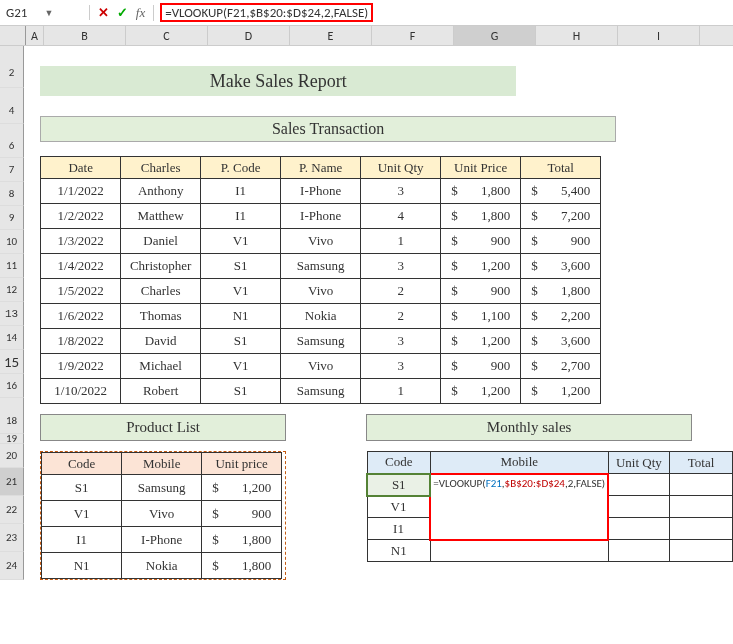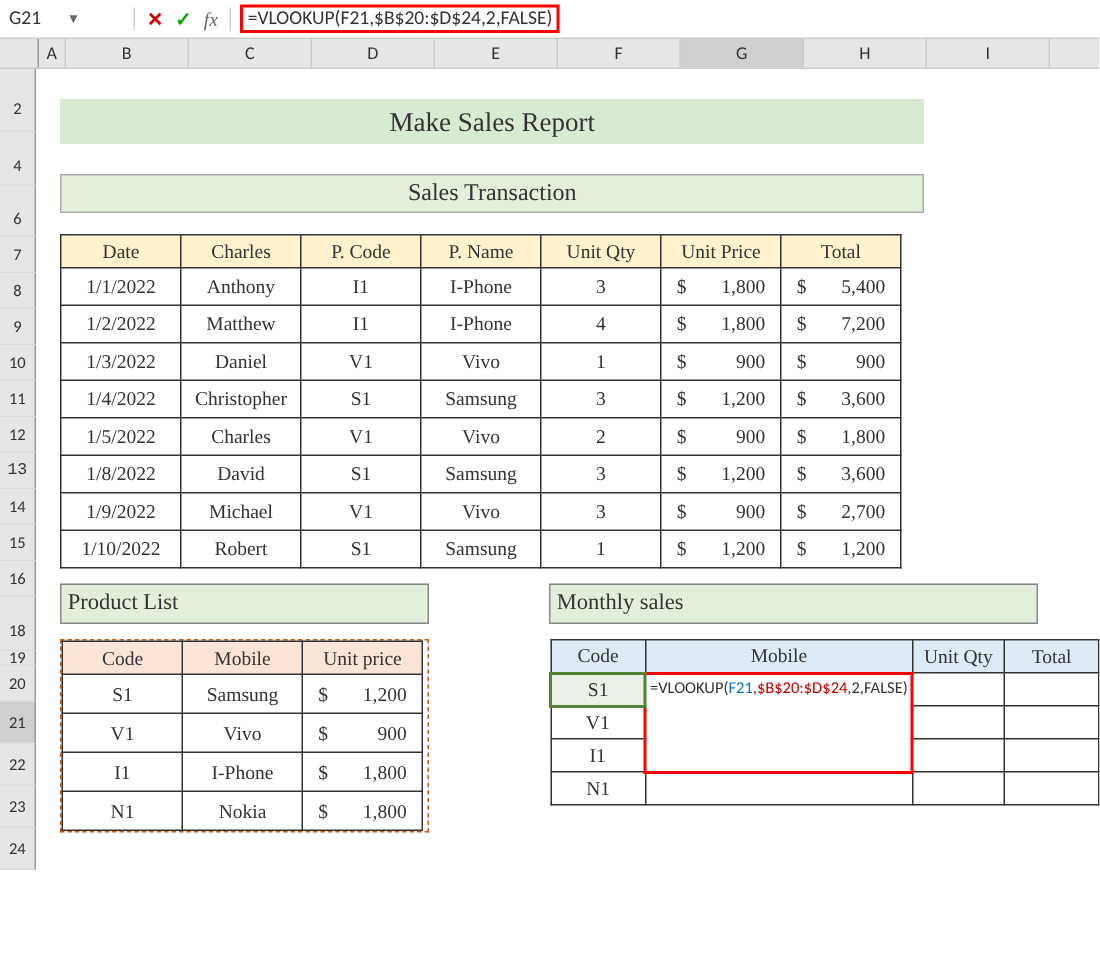--- a/index.html
+++ b/index.html
@@ -44,23 +44,23 @@
 .tbl-pink td { background: #fff; }
 
 
 .tbl-blue th { background: #deebf7; }
 
 .hl-blue { color: #0070c0; }
 .hl-red { color: #c00000; }
 
 .sheet-area { position: relative; padding-left: 18px; }
 
-.main-title-box { margin: 8px 0 4px -2px; background: #d9ead3; width: 576px; height: 30px; text-align: center; font-family: 'Times New Roman', serif; font-size: 18px; display: flex; align-items: center; justify-content: center; }
+.main-title-box { margin: 8px 0 4px -2px; background: #d9ead3; width: 476px; height: 30px; text-align: center; font-family: 'Times New Roman', serif; font-size: 18px; display: flex; align-items: center; justify-content: center; }
 .sub-title-box { margin: 6px 0 4px -2px; background: #e2efda; border: 1px solid #aaa; width: 576px; height: 26px; text-align: center; font-family: 'Times New Roman', serif; font-size: 16px; display: flex; align-items: center; justify-content: center; }
-.section-header { background: #e2efda; border: 1px solid #888; font-family: 'Times New Roman', serif; font-size: 15px; padding: 4px; margin-bottom: 6px; }
+.section-header { background: #e2efda; border: 1px solid #888; text-align: center; font-family: 'Times New Roman', serif; font-size: 15px; padding: 4px; margin-bottom: 6px; }
 
 .c-w { width: 80px; }
 </style>
 </head>
 <body>
 
 <div class="formula-bar">
   <div class="name-box">
     <span>G21</span>
     <span class="dropdown-btn">▼</span>
@@ -98,21 +98,21 @@
     <div style="height:10px;border-right:1px solid #999;background:#e6e6e6;"></div>
     <div style="height:24px;border-right:1px solid #999;border-bottom:1px solid #ddd;background:#e6e6e6;text-align:center;font-size:11px;display:flex;align-items:center;justify-content:center;">6</div>
     <div style="height:24px;border-right:1px solid #999;border-bottom:1px solid #ddd;background:#e6e6e6;text-align:center;font-size:11px;display:flex;align-items:center;justify-content:center;">7</div>
     <div style="height:24px;border-right:1px solid #999;border-bottom:1px solid #ddd;background:#e6e6e6;text-align:center;font-size:11px;display:flex;align-items:center;justify-content:center;">8</div>
     <div style="height:24px;border-right:1px solid #999;border-bottom:1px solid #ddd;background:#e6e6e6;text-align:center;font-size:11px;display:flex;align-items:center;justify-content:center;">9</div>
     <div style="height:24px;border-right:1px solid #999;border-bottom:1px solid #ddd;background:#e6e6e6;text-align:center;font-size:11px;display:flex;align-items:center;justify-content:center;">10</div>
     <div style="height:24px;border-right:1px solid #999;border-bottom:1px solid #ddd;background:#e6e6e6;text-align:center;font-size:11px;display:flex;align-items:center;justify-content:center;">11</div>
     <div style="height:24px;border-right:1px solid #999;border-bottom:1px solid #ddd;background:#e6e6e6;text-align:center;font-size:11px;display:flex;align-items:center;justify-content:center;">12</div>
     <div style="height:24px;border-right:1px solid #999;border-bottom:1px solid #ddd;background:#e6e6e6;text-align:center;font-size:11px;display:flex;align-items:center;justify-content:center;font-family:Liberation Mono, monospace;">13</div>
     <div style="height:24px;border-right:1px solid #999;border-bottom:1px solid #ddd;background:#e6e6e6;text-align:center;font-size:11px;display:flex;align-items:center;justify-content:center;">14</div>
-    <div style="height:24px;border-right:1px solid #999;border-bottom:1px solid #ddd;background:#e6e6e6;text-align:center;font-size:11px;display:flex;align-items:center;justify-content:center;">15</div>
+    <div style="height:24px;border-right:1px solid #999;border-bottom:1px solid #ddd;background:#e6e6e6;text-align:center;font-size:15px;display:flex;align-items:center;justify-content:center;">15</div>
     <div style="height:24px;border-right:1px solid #999;border-bottom:1px solid #ddd;background:#e6e6e6;text-align:center;font-size:11px;display:flex;align-items:center;justify-content:center;">16</div>
     <div style="height:10px;border-right:1px solid #999;background:#e6e6e6;"></div>
     <div style="height:26px;border-right:1px solid #999;border-bottom:1px solid #ddd;background:#e6e6e6;text-align:center;font-size:11px;display:flex;align-items:center;justify-content:center;">18</div>
     <div style="height:10px;border-right:1px solid #999;border-bottom:1px solid #ddd;background:#e6e6e6;text-align:center;font-size:11px;display:flex;align-items:center;justify-content:center;">19</div>
     <div style="height:24px;border-right:1px solid #999;border-bottom:1px solid #ddd;background:#e6e6e6;text-align:center;font-size:11px;display:flex;align-items:center;justify-content:center;">20</div>
     <div style="height:28px;border-right:1px solid #999;border-bottom:1px solid #ddd;background:#cfcfcf;text-align:center;font-size:11px;display:flex;align-items:center;justify-content:center;">21</div>
     <div style="height:28px;border-right:1px solid #999;border-bottom:1px solid #ddd;background:#e6e6e6;text-align:center;font-size:11px;display:flex;align-items:center;justify-content:center;">22</div>
     <div style="height:28px;border-right:1px solid #999;border-bottom:1px solid #ddd;background:#e6e6e6;text-align:center;font-size:11px;display:flex;align-items:center;justify-content:center;">23</div>
     <div style="height:28px;border-right:1px solid #999;border-bottom:1px solid #ddd;background:#e6e6e6;text-align:center;font-size:11px;display:flex;align-items:center;justify-content:center;">24</div>
   </div>
@@ -222,20 +222,39 @@
             <td>
               <div class="cur">
                 <span>$</span>
                 <span>900</span>
               </div>
             </td>
             <td>
               <div class="cur">
                 <span>$</span>
                 <span>1,800</span>
+              </div>
+            </td>
+          </tr>
+          <tr>
+            <td>1/6/2022</td>
+            <td>Thomas</td>
+            <td>N1</td>
+            <td>Nokia</td>
+            <td>2</td>
+            <td>
+              <div class="cur">
+                <span>$</span>
+                <span>1,100</span>
+              </div>
+            </td>
+            <td>
+              <div class="cur">
+                <span>$</span>
+                <span>2,200</span>
               </div>
             </td>
           </tr>
           <tr>
             <td>1/8/2022</td>
             <td>David</td>
             <td>S1</td>
             <td>Samsung</td>
             <td>3</td>
             <td>

